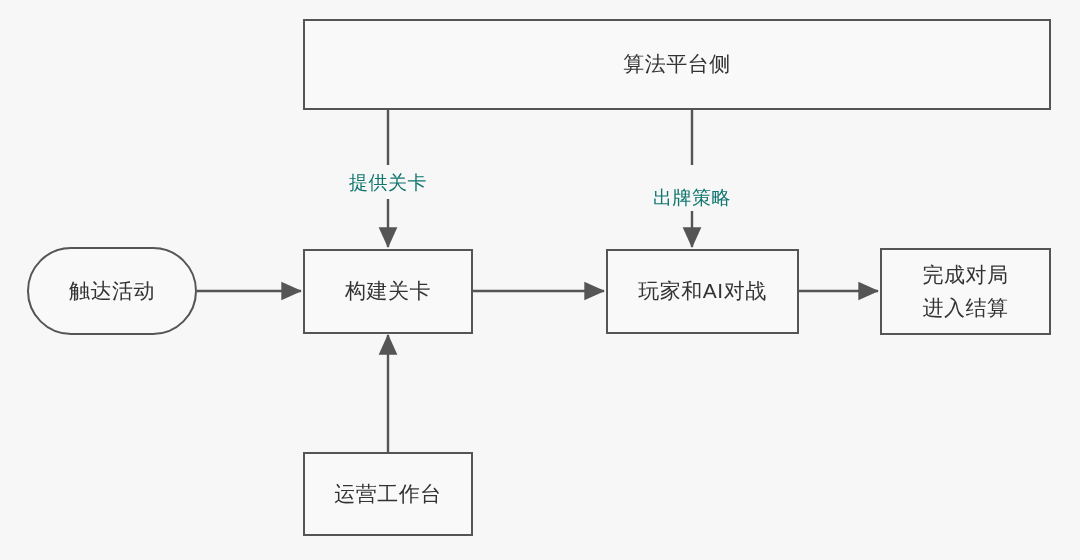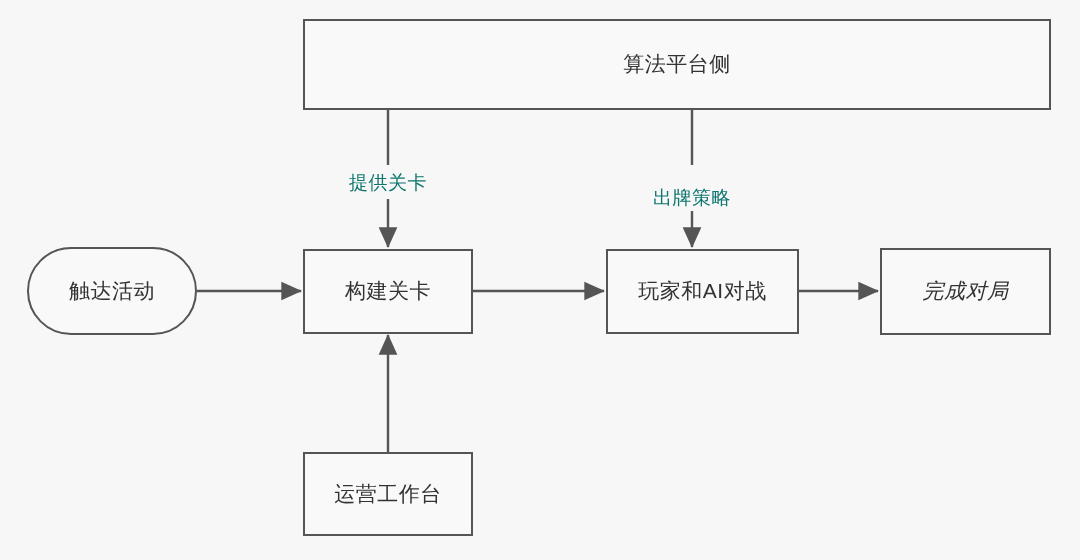--- a/index.html
+++ b/index.html
@@ -91,22 +91,23 @@
   </div>
 
   <div class="node pill" style="left:27px; top:247px; width:170px; height:88px;">
     <span>触达活动</span>
   </div>
 
   <div class="node" style="left:606px; top:249px; width:193px; height:85px;">
     <span>玩家和AI对战</span>
   </div>
 
-  <div class="node" style="left:880px; top:248px; width:171px; height:87px;font-style:italic;">
+  <div class="node" style="left:880px; top:248px; width:171px; height:87px;">
     <span class="line2">完成对局</span>
+    <span class="line2">进入结算</span>
   </div>
 
   <div class="node" style="left:303px; top:452px; width:170px; height:84px;">
     <span class="line2">运营工作台</span>
   </div>
 
   <div class="edge-label" style="left:388px; top:183px;">提供关卡</div>
 
   <div class="edge-label" style="left:692px; top:198px;">出牌策略</div>
 

